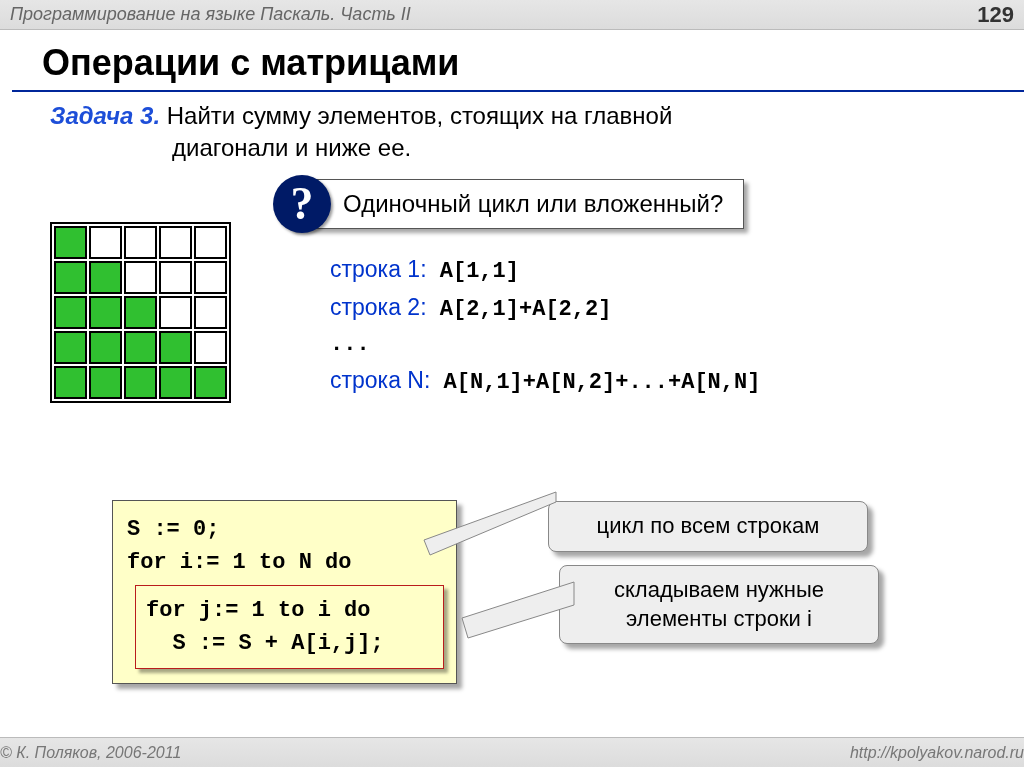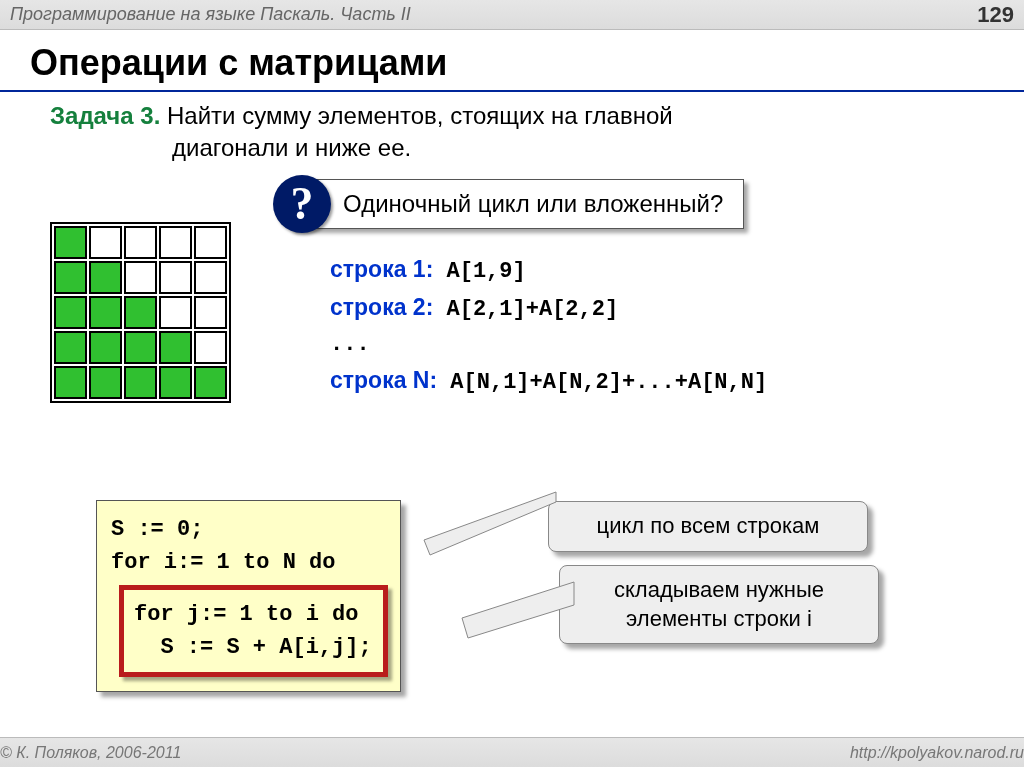--- a/index.html
+++ b/index.html
@@ -20,24 +20,25 @@
     padding: 9px 10px;
     font-style: italic;
     color: #666;
     font-size: 18px;
   }
   .page-num { font-weight: bold; font-size: 22px; font-style: normal; color:#333;}
   .title {
     font-size: 36px; font-weight: bold;
     padding: 12px 18px 6px 30px;
     border-bottom: 2px solid #00269a;
+    margin-left: 12px;
   }
   .content { padding: 8px 30px 0 50px; }
   .task-line { font-size: 24px; line-height: 1.35; }
-  .task-label { color: #15803d; font-weight: bold;}
+  .task-label { color: #1d4ed8; font-weight: bold; font-style: italic;}
   .question-box {
     margin: 14px 0 18px 240px;
     display: inline-flex; align-items: center;
     background: #fff;
     border: 1px solid #555;
     box-shadow: 4px 4px 4px rgba(0,0,0,0.35);
     height: 50px;
     padding-right: 20px;
     font-size: 24px;
     position: relative;
@@ -56,37 +57,37 @@
     left: 50px; top: 222px;
     border: 2px solid #000;
   }
   .matrix td {
     width: 33px; height: 33px;
     border: 2px solid #000;
     background: #fff;
   }
   .matrix td.g { background: #30c030; }
   .lines { margin-left: 280px; margin-top:4px; font-size:23px; line-height:1.6;}
-  .row-lbl { color: #0033cc; font-weight: bold; }
+  .row-lbl { color: #0033cc; font-weight: normal; }
   .mono { font-family: "Courier New", monospace; font-weight: bold; font-size: 22px; }
   .code-outer {
-    position: absolute; left: 96px; top: 500px;
-    width: 305px;
+    position: absolute; left: 112px; top: 500px;
+    width: 345px;
     background: #ffffc8;
     border: 1px solid #555;
     box-shadow: 5px 5px 4px rgba(0,0,0,0.35);
     padding: 12px 14px 14px 14px;
     font-family: "Courier New", monospace;
     font-weight: bold;
     font-size: 22px;
     line-height: 1.5;
   }
   .code-inner {
     background: #ffffc8;
-    border: 5px solid #b91c1c;
+    border: 1px solid #b91c1c;
     box-shadow: 4px 4px 3px rgba(0,0,0,0.35);
     padding: 8px 10px;
     margin: 6px -2px 0 8px;
     font-family: "Courier New", monospace;
     font-weight: bold;
     font-size: 22px;
     line-height: 1.5;
   }
   .kw { color: #000000; }
   .callout {
@@ -130,21 +131,21 @@
     <span class="task-label">Задача 3.</span><span> Найти сумму элементов, стоящих  на главной</span><br>
     <span style="display:inline-block; width:122px;"></span><span>диагонали и ниже ее.</span>
   </div>
 
   <div class="question-box">
     <div class="q-badge">?</div>
     <span>Одиночный цикл или вложенный?</span>
   </div>
 
   <div class="lines">
-    <div><span class="row-lbl">строка 1:</span><span class="mono"> A[1,9]</span></div>
+    <div><span class="row-lbl">строка 1:</span><span class="mono"> A[1,1]</span></div>
     <div><span class="row-lbl">строка 2:</span><span class="mono"> A[2,1]+A[2,2]</span></div>
     <div class="mono">...</div>
     <div><span class="row-lbl">строка N:</span><span class="mono"> A[N,1]+A[N,2]+...+A[N,N]</span></div>
   </div>
 </div>
 
 <table class="matrix">
   <tbody>
       <tr>
         <td class="g"></td>

